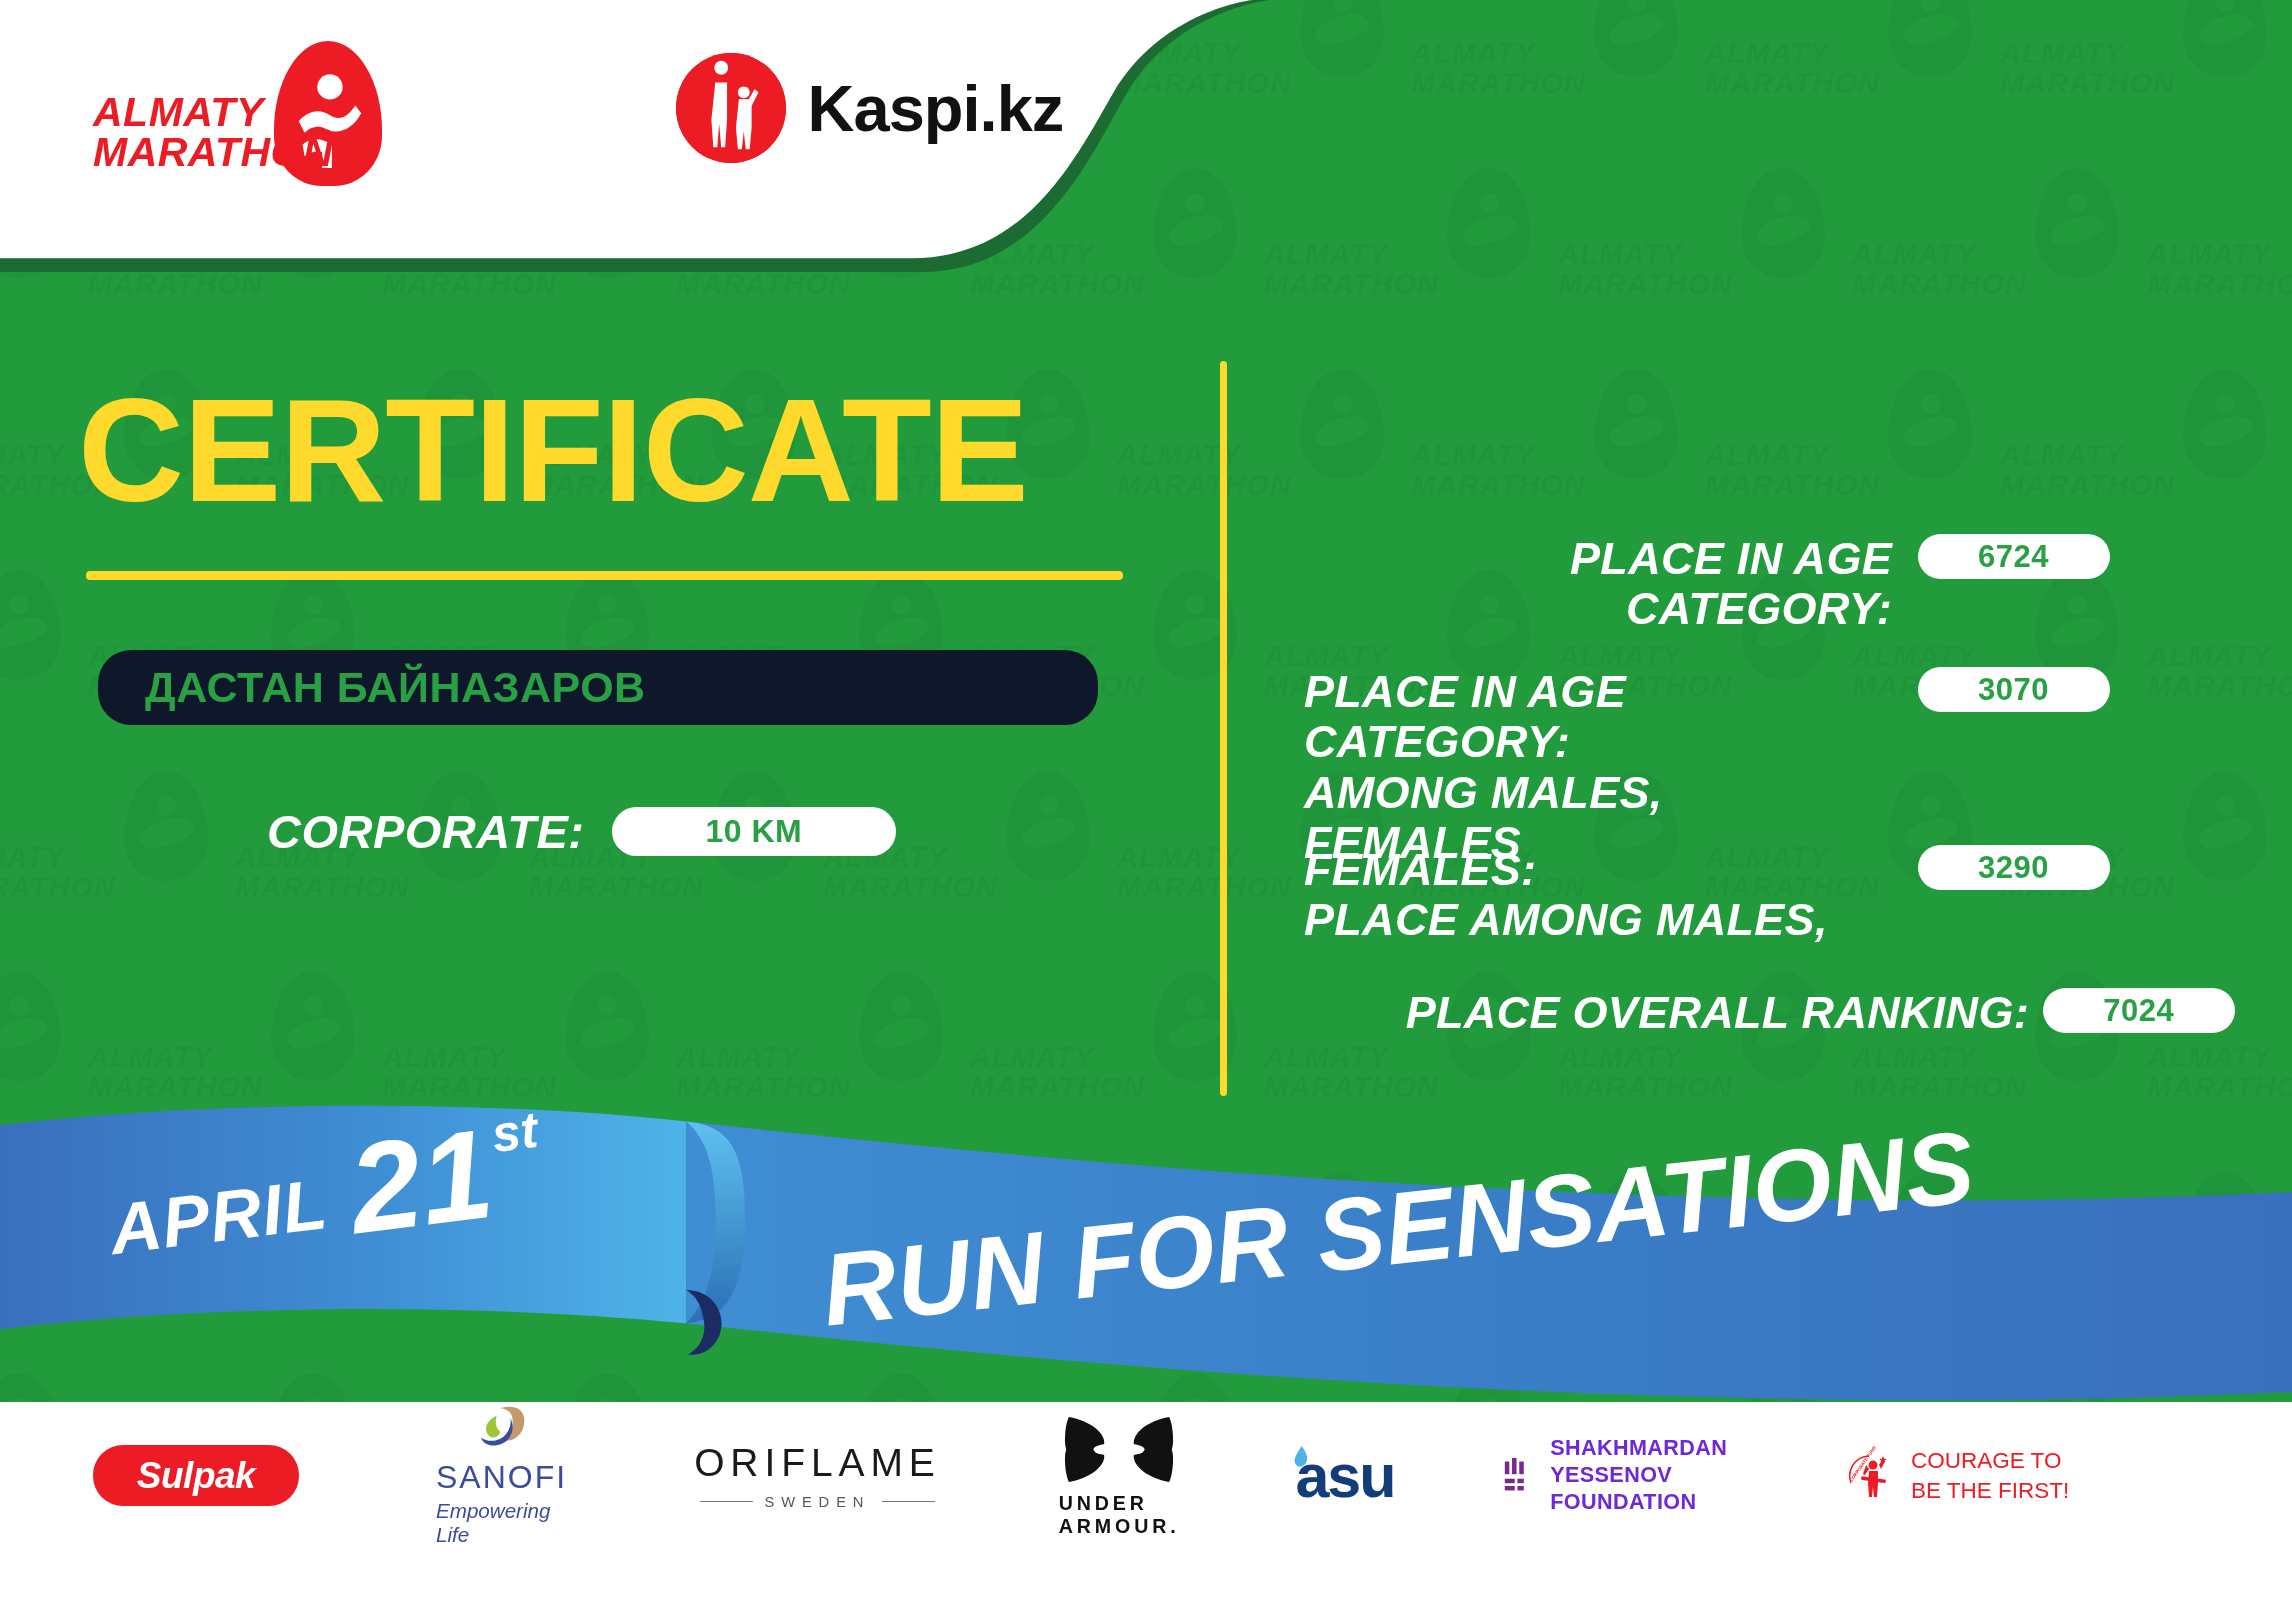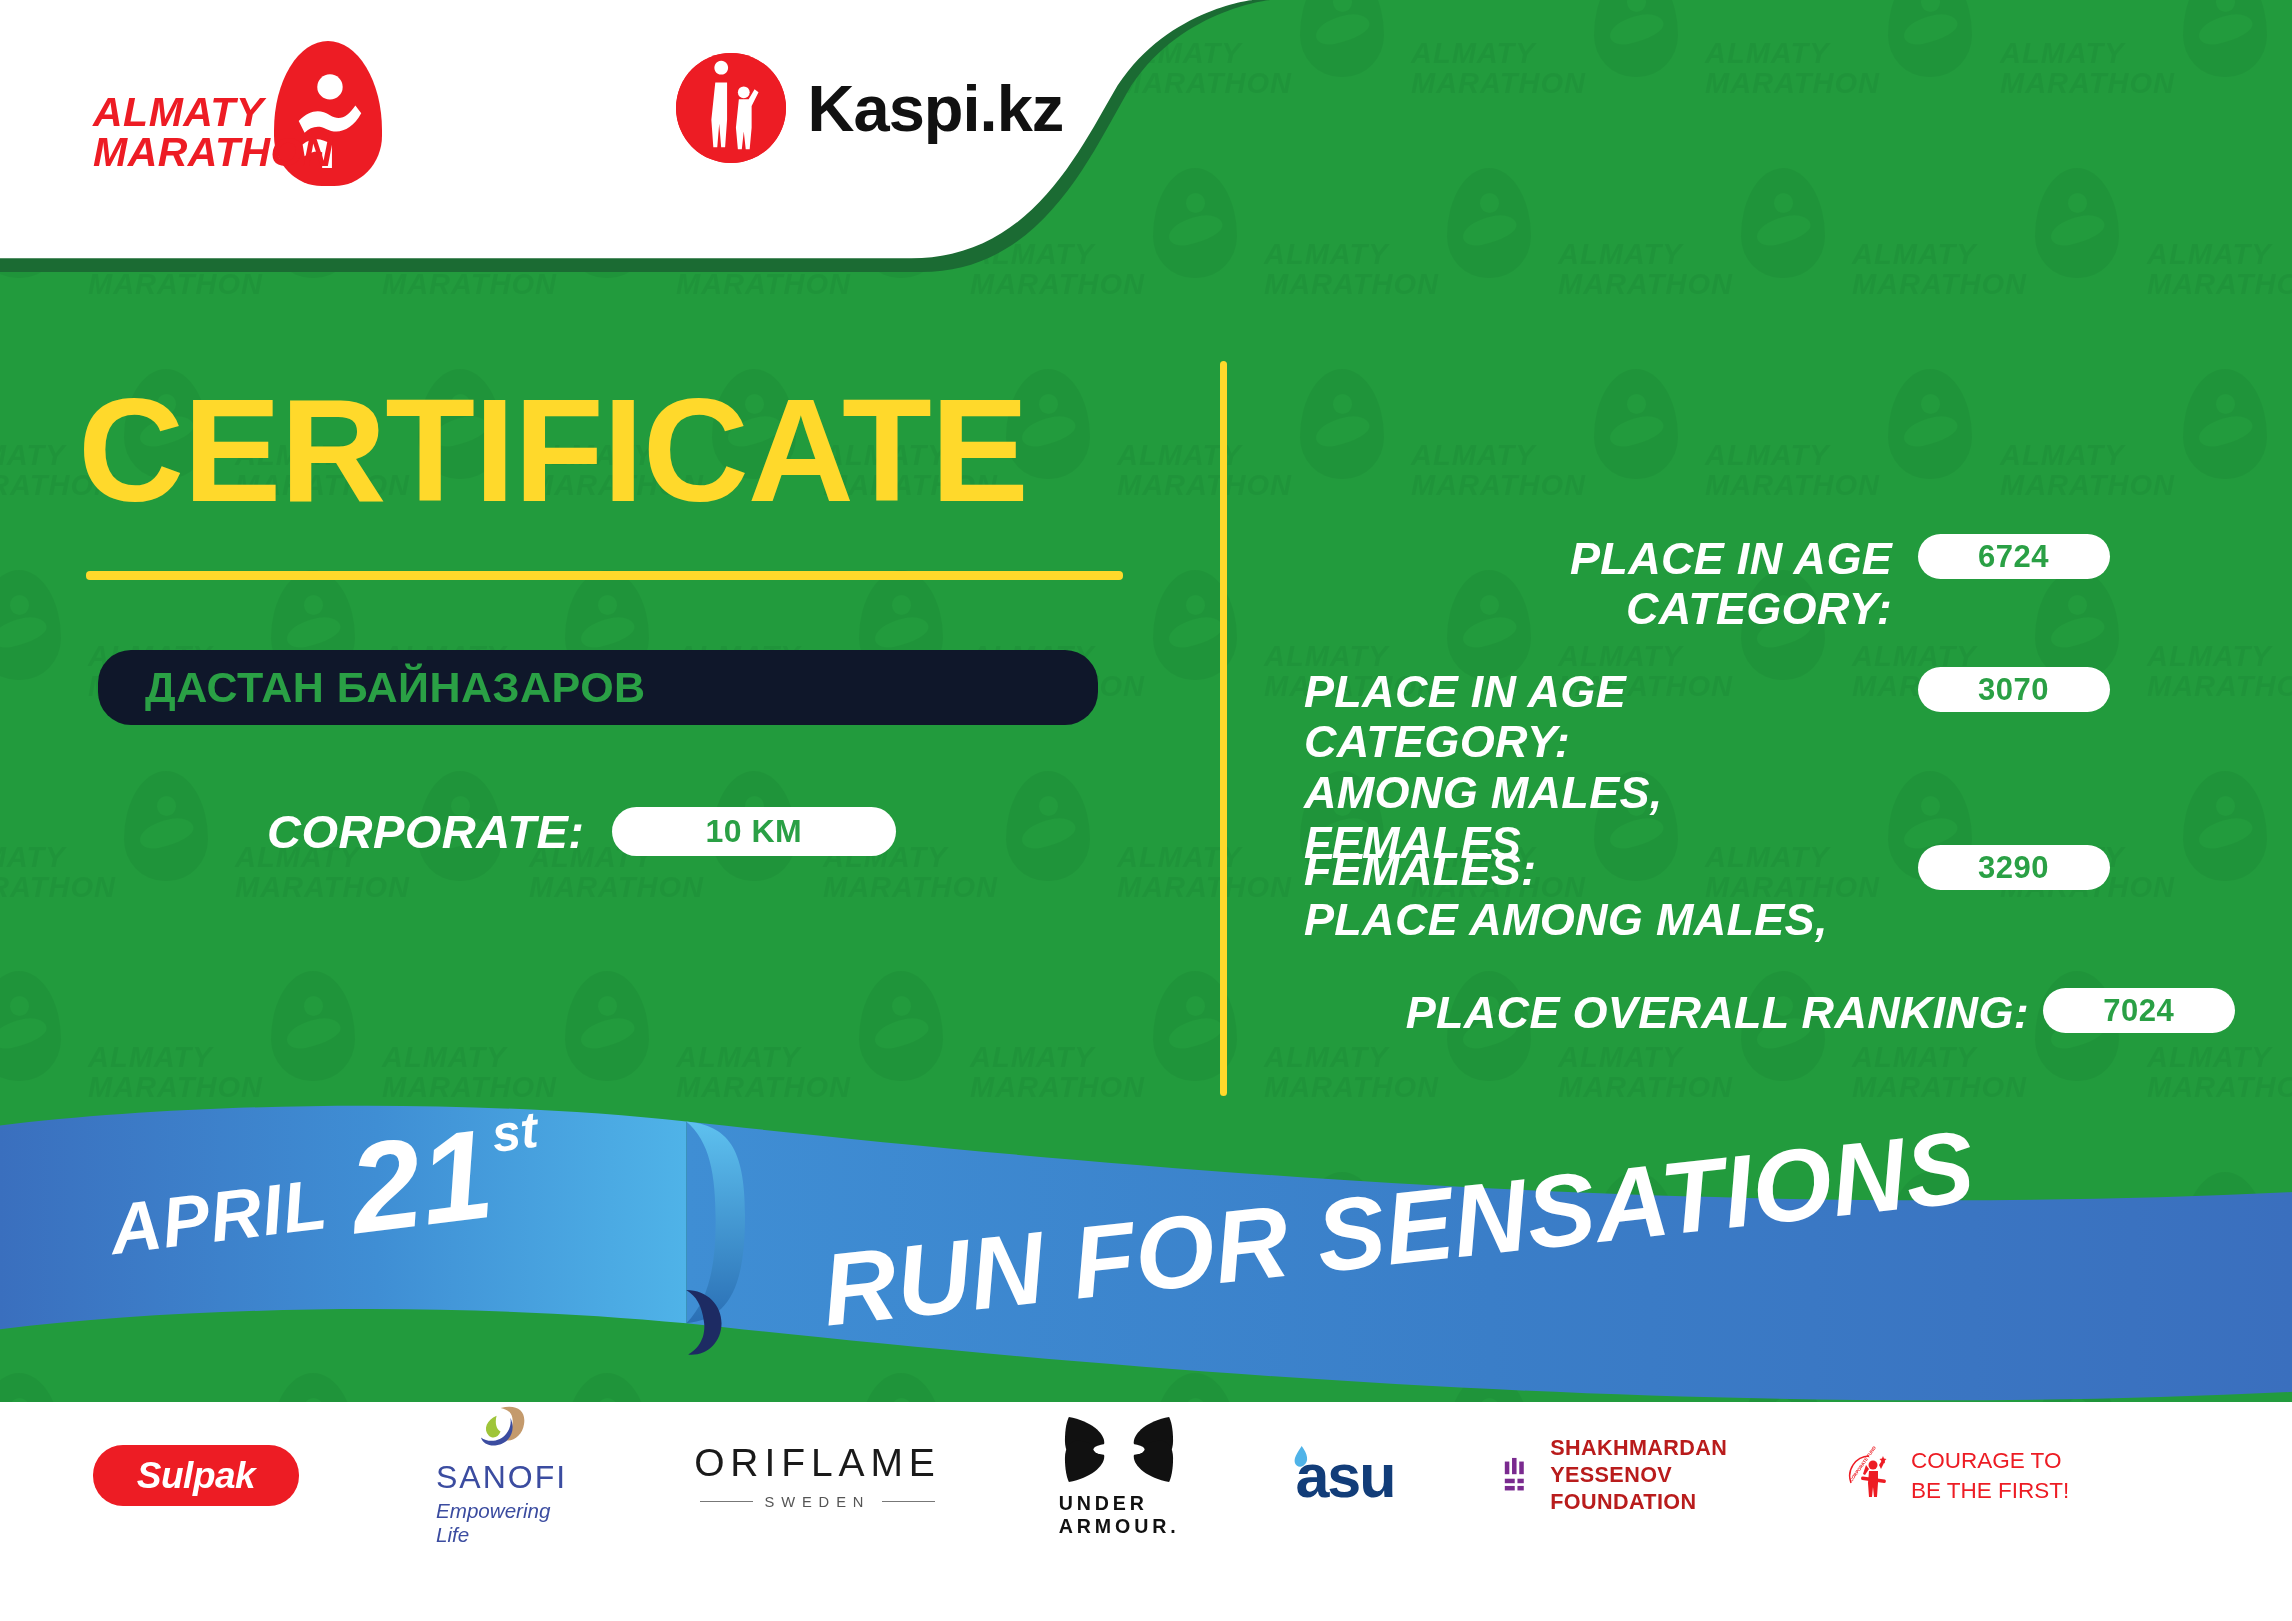--- a/index.html
+++ b/index.html
@@ -162,21 +162,21 @@
   .sanofi-tag{color:#3b4ca0;font-size:20.6px;font-style:italic;margin-top:3.9px;}
   .sp-oriflame{margin-left:127px;width:284px;flex-direction:column;}
   .ori-name{color:#1a1a1a;font-size:39px;letter-spacing:5.9px;}
   .ori-sub{color:#555;font-size:14.7px;letter-spacing:6.9px;margin-top:8.8px;display:flex;align-items:center;gap:11.8px;}
   .ori-sub .ln{display:block;width:53px;height:1px;background:#777;}
   .sp-ua{margin-left:118px;width:225px;flex-direction:column;}
   .ua-word{color:#111;font-size:19.6px;font-weight:bold;letter-spacing:3.9px;margin-top:5.9px;}
   .sp-asu{margin-left:108px;width:196px;}
   .asu-word{color:#123d79;font-size:61px;font-weight:600;letter-spacing:-2px;}
   .sp-shakh{margin-left:108px;width:323px;gap:19.6px;}
-  .shakh-text{color:#b91c1c;font-size:21.6px;font-weight:bold;line-height:1.25;letter-spacing:0.4px;}
+  .shakh-text{color:#6d28d9;font-size:21.6px;font-weight:bold;line-height:1.25;letter-spacing:0.4px;}
   .sp-courage{margin-left:88px;width:294px;gap:13.7px;}
   .courage-text{color:#ed1c24;font-size:22.5px;line-height:1.3;}
 </style>
 </head>
 <body>
 
 <div class="cert">
 
   <div class="green-body">
     <div class="watermark" id="wm-layer">

